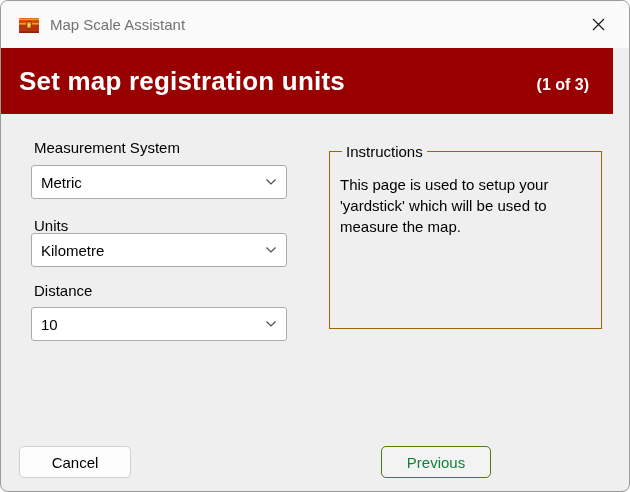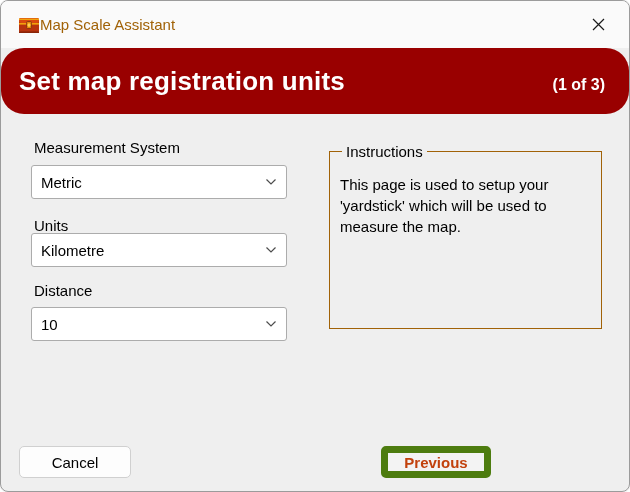--- a/index.html
+++ b/index.html
@@ -25,46 +25,46 @@
     top: 0; left: 0; right: 0;
     height: 47px;
     background: #fafafa;
     display: flex;
     align-items: center;
     padding: 0 8px 0 17px;
     box-sizing: border-box;
   }
   .app-icon { width: 22px; height: 20px; flex: 0 0 auto; }
   .titlebar-title {
-    font-size: 15px;
-    color: #a16207;
+    margin-left: 10px;
+    font-size: 15px;
+    color: #737373;
     flex: 1 1 auto;
     white-space: nowrap;
   }
   .close-btn {
     width: 46px;
     height: 34px;
     display: flex;
     align-items: center;
     justify-content: center;
     cursor: default;
     border-radius: 5px;
   }
   
   .header {
     position: absolute;
-    top: 47px; left: 0; right: 0;
+    top: 47px; left: 0; right: 16px;
     height: 66px;
     background: #990000;
     display: flex;
     align-items: baseline;
     justify-content: space-between;
     padding: 0 24px 0 18px;
     box-sizing: border-box;
-    border-radius: 23px;
   }
   .header-title {
     margin: 0;
     color: #ffffff;
     font-size: 26px;
     font-weight: bold;
     letter-spacing: 0.2px;
     align-self: center;
   }
   .header-step {
@@ -137,24 +137,23 @@
     width: 112px; height: 32px;
     background: #fdfdfd;
     border: 1px solid #d0d0d0;
     border-radius: 5px;
     color: #000000;
   }
   .btn-previous {
     left: 380px; top: 445px;
     width: 110px; height: 32px;
     background: #f3f3f3;
-    border: 7px solid #4d7c0f;
-    border-radius: 5px;
-    color: #c2410c;
-    font-weight: bold;
+    border: 1px solid #4d7c0f;
+    border-radius: 5px;
+    color: #15803d;
   }
   .btn-next {
     left: 500px; top: 444px;
     width: 112px; height: 34px;
     background: #ffffff;
     border: 2px solid #1e70c0;
     border-radius: 5px;
     color: #000000;
     outline: 1px dotted #111111;
     outline-offset: -5px;

